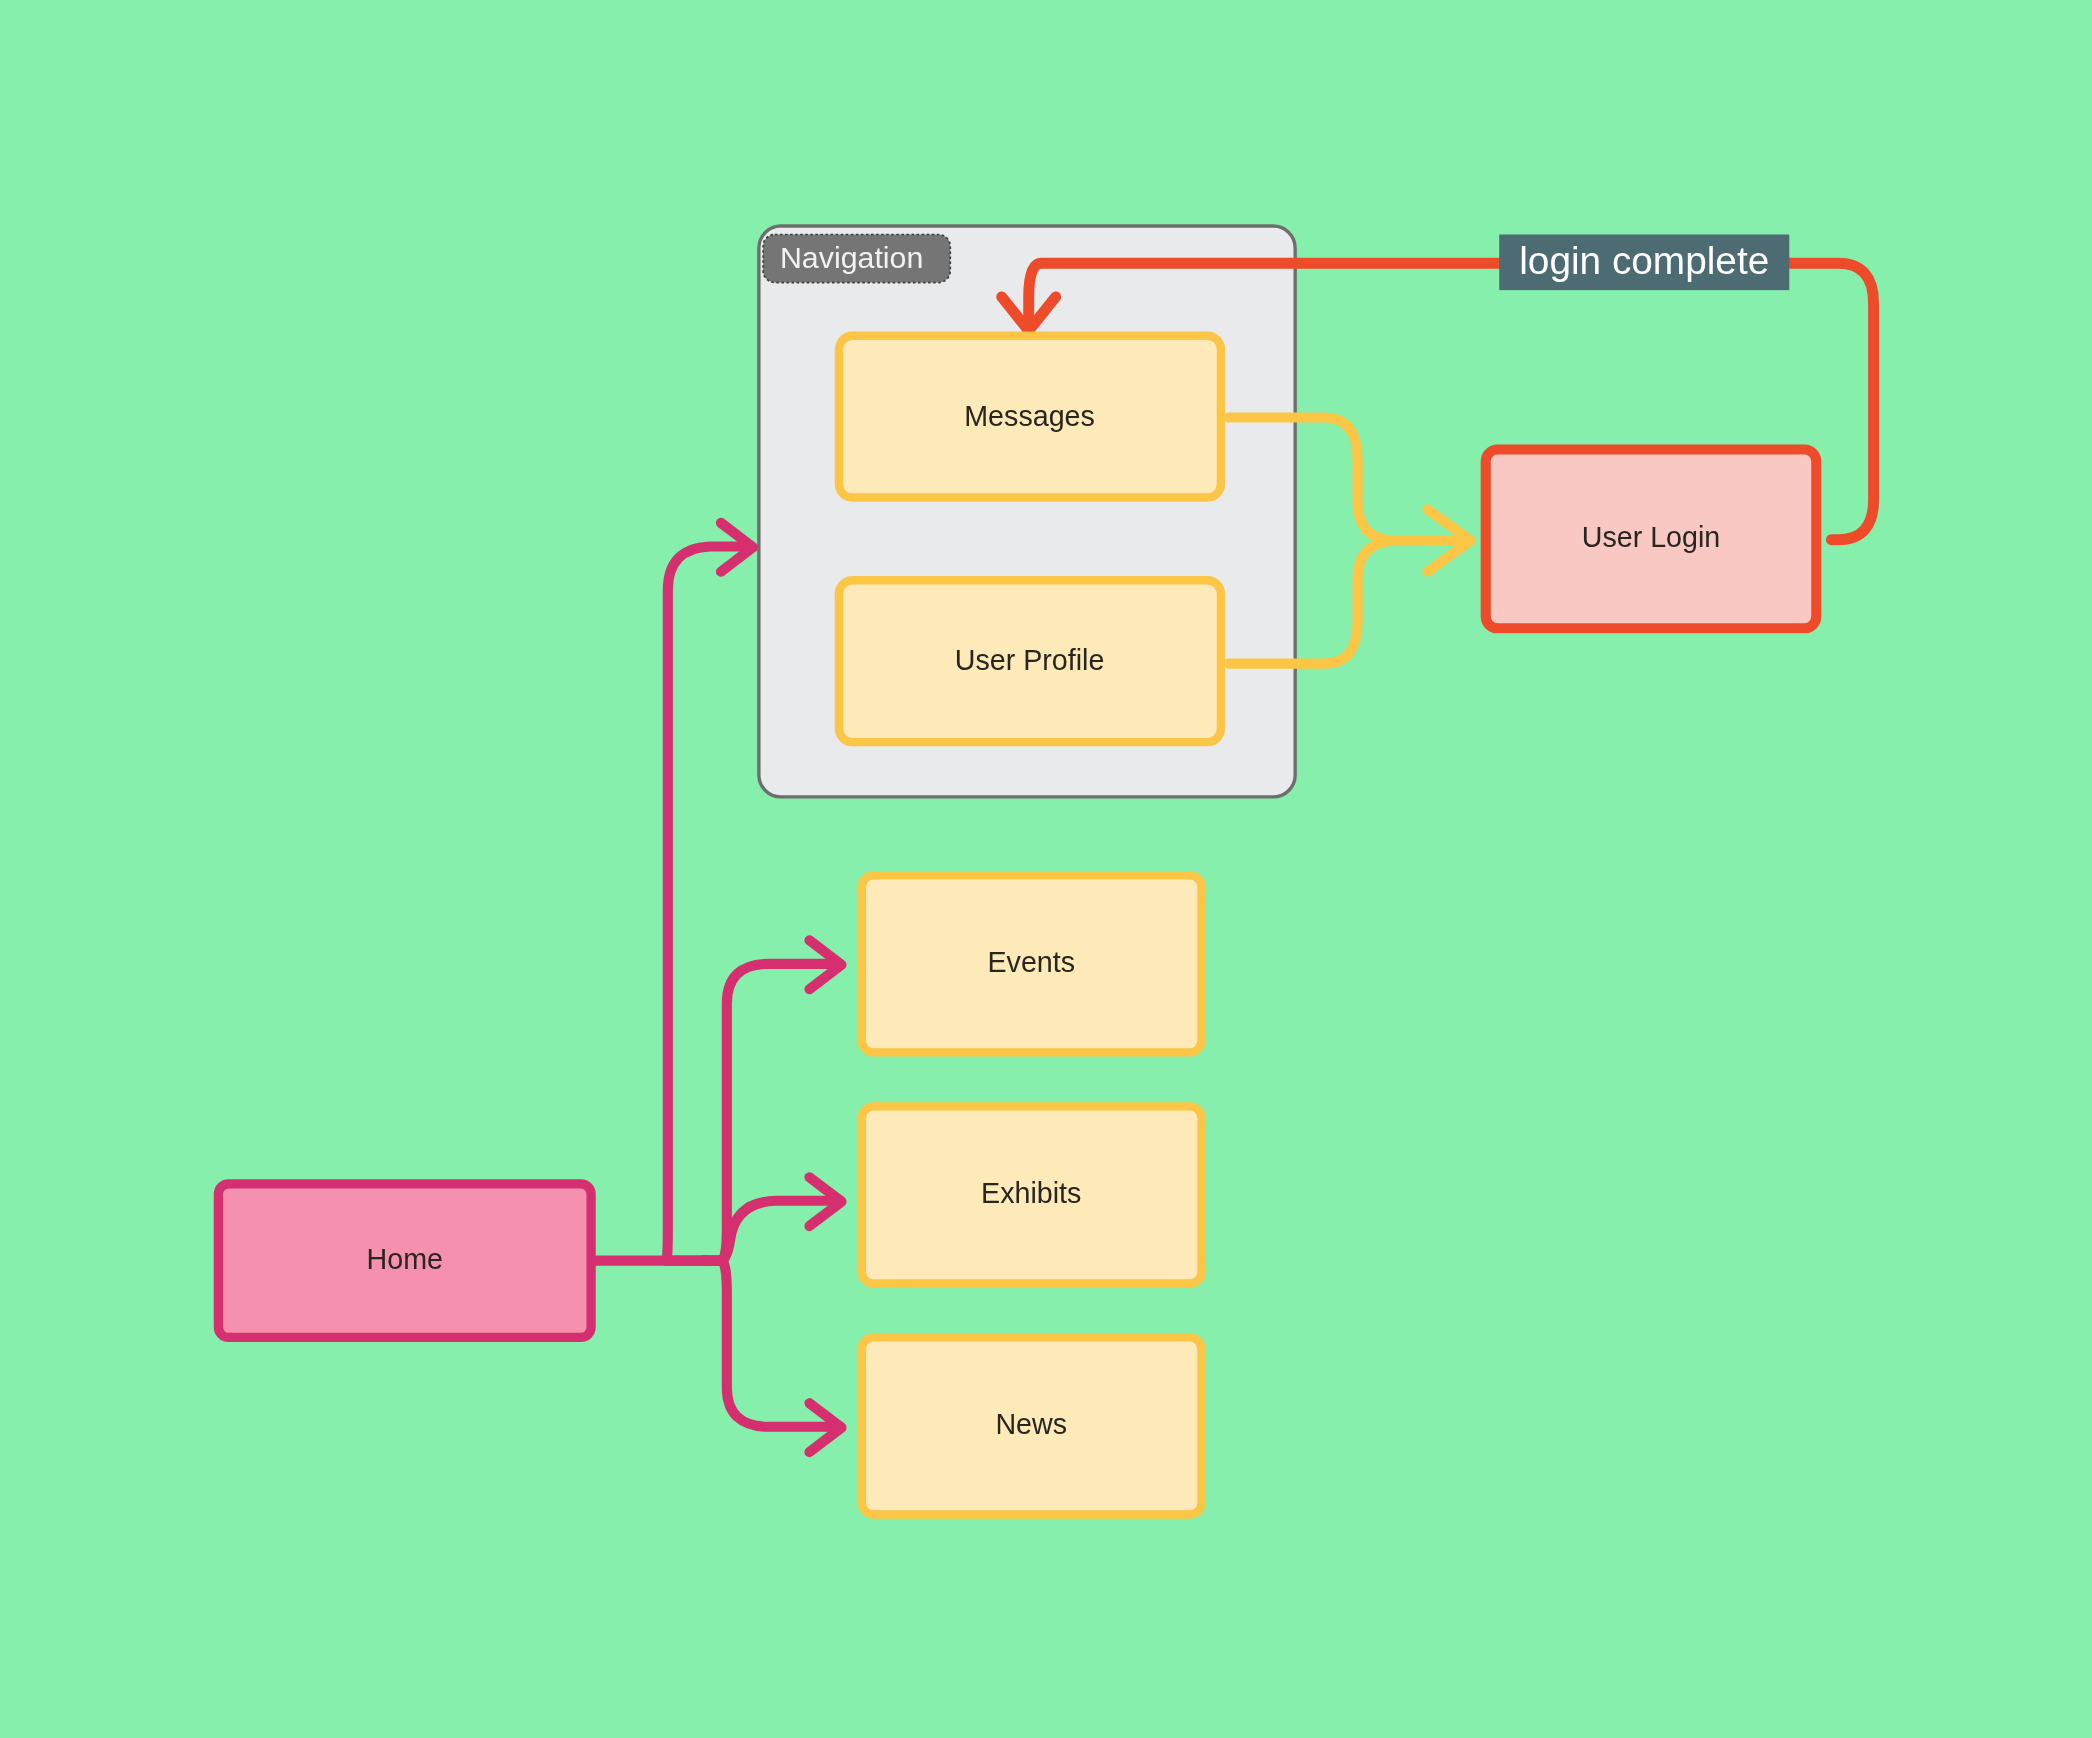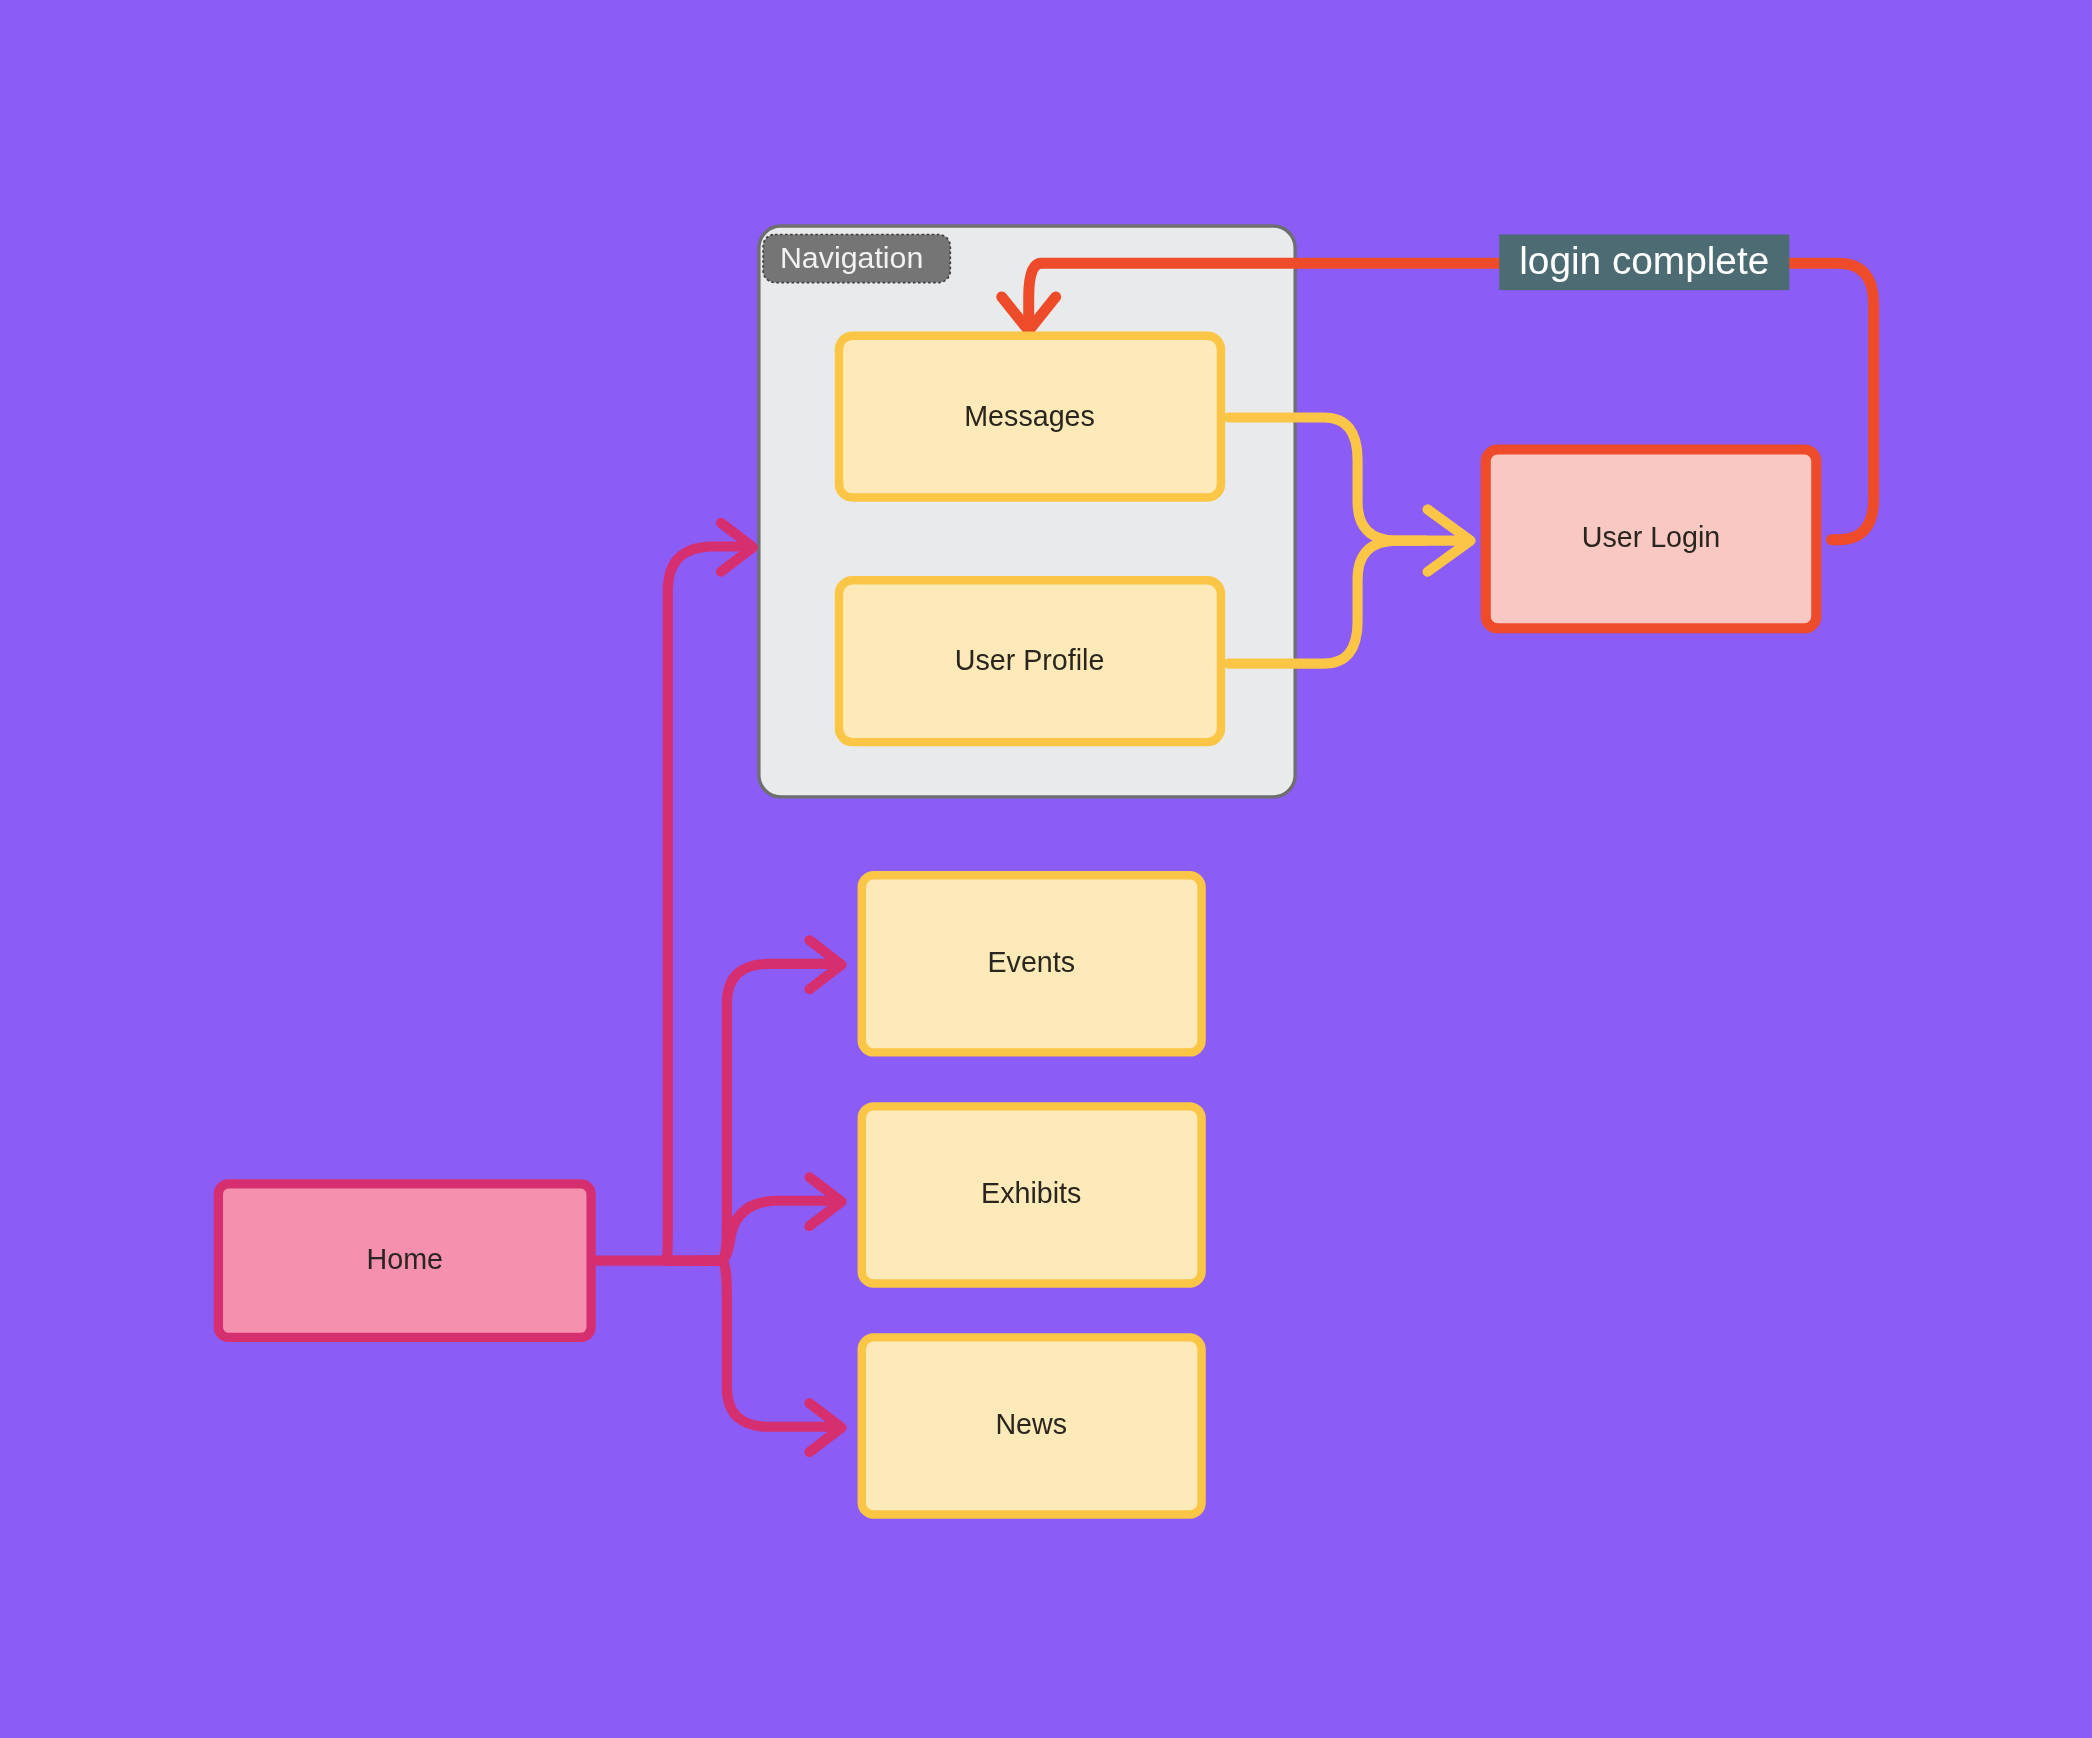--- a/index.html
+++ b/index.html
@@ -10,21 +10,21 @@
   body {
     width: 2092px;
     height: 1738px;
     font-family: "Liberation Sans", sans-serif;
     overflow: hidden;
   }
   #stage {
     position: relative;
     width: 2092px;
     height: 1738px;
-    background: #8b5cf6;
+    background: #86efac;
   }
   svg.diagram {
     position: absolute;
     top: 0;
     left: 0;
     width: 2092px;
     height: 1738px;
     display: block;
   }
   .node-label {

